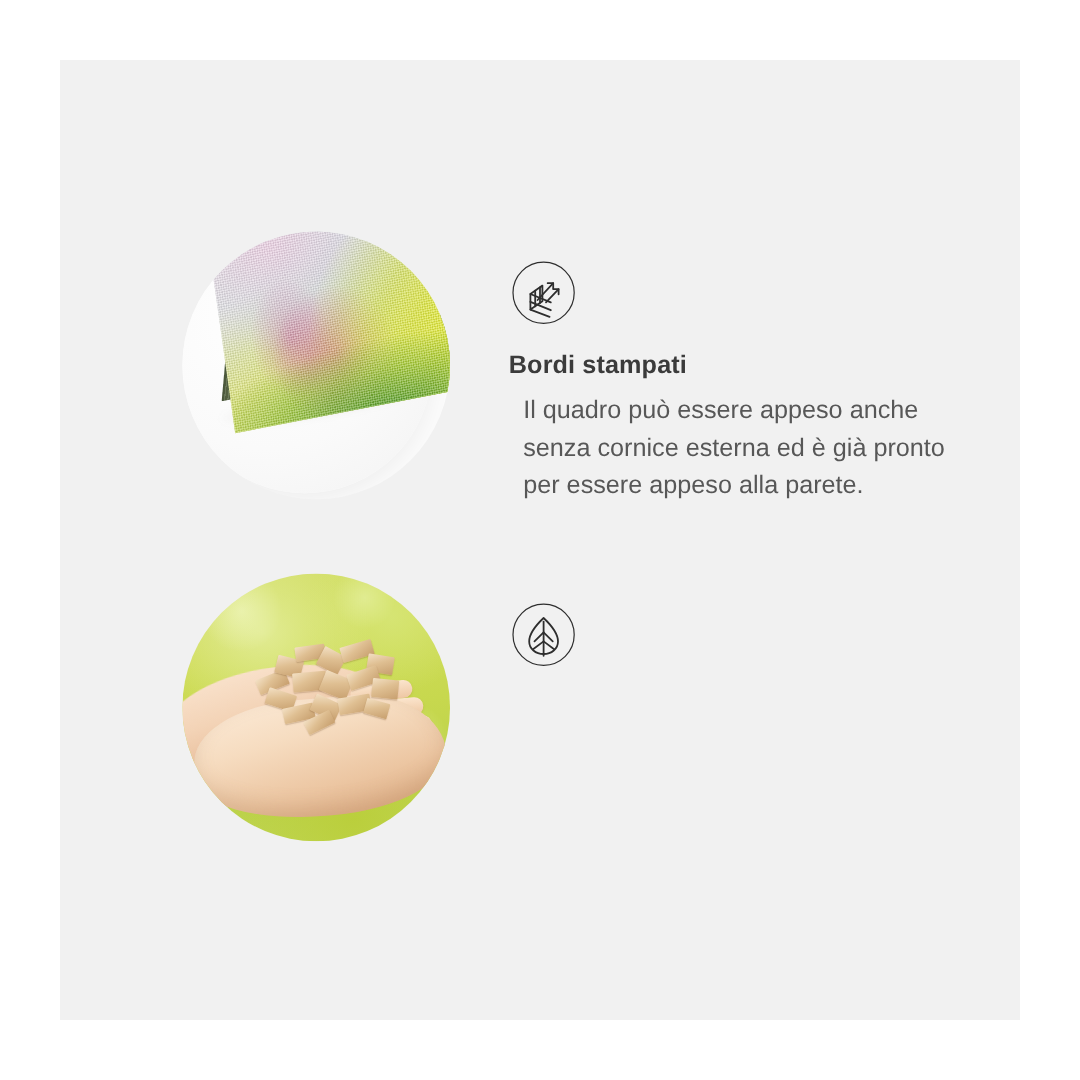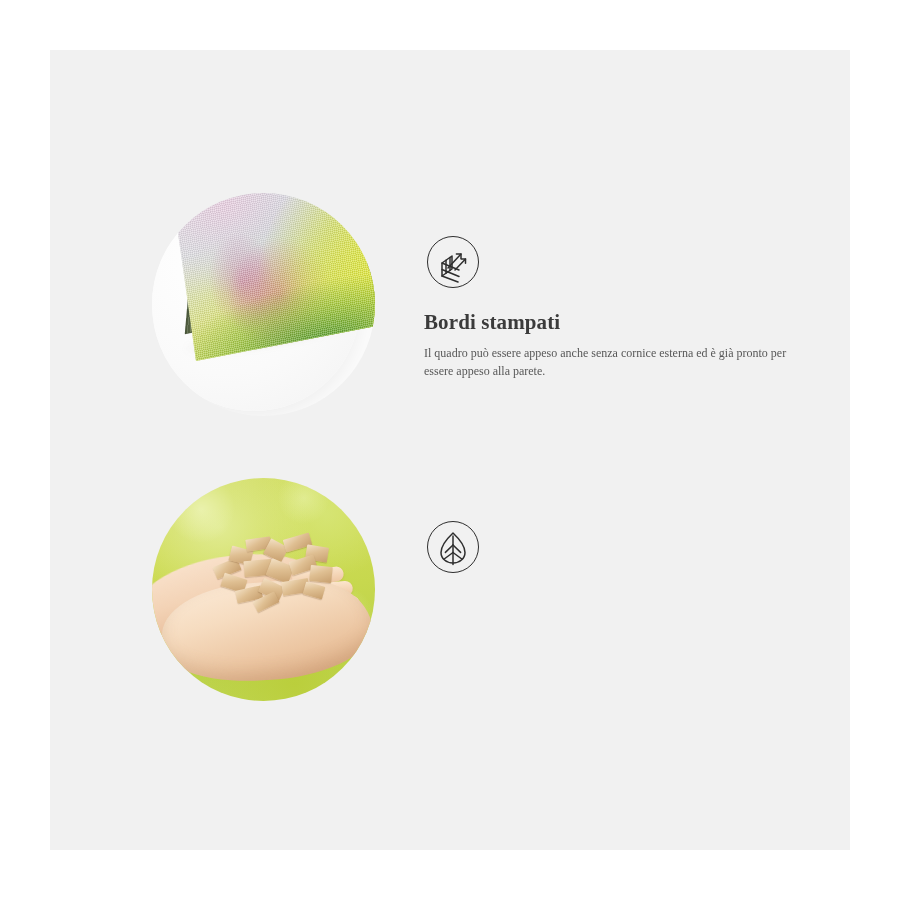--- a/index.html
+++ b/index.html
@@ -215,23 +215,22 @@
   .chips i:nth-child(12) { left: 26px;  top: 52px; width: 26px; height: 13px; transform: rotate(-12deg); }
   .chips i:nth-child(13) { left: 50px;  top: 46px; width: 23px; height: 15px; transform: rotate(25deg); }
   .chips i:nth-child(14) { left: 72px;  top: 44px; width: 27px; height: 14px; transform: rotate(-9deg); }
   .chips i:nth-child(15) { left: 94px;  top: 48px; width: 20px; height: 13px; transform: rotate(16deg); }
   .chips i:nth-child(16) { left: 44px;  top: 60px; width: 24px; height: 12px; transform: rotate(-26deg); }
 
   
   .content {
     position: absolute;
     left: 374px;            
-    top: 18px;
+    top: 0;
     width: 380px;
-    font-family: Liberation Serif, serif;
   }
 
   .icon-badge {
     width: 52px;
     height: 52px;
     border: 1.6px solid #2e2e2e;
     border-radius: 50%;
     box-sizing: border-box;
     display: block;
     margin: 25px 0 0 3px;
@@ -240,22 +239,22 @@
 
   .feature-title {
     margin: 22px 0 0 0;
     font-size: 21px;
     font-weight: 600;
     color: #3b3b3b;
     letter-spacing: .1px;
     line-height: 1.2;
   }
   .feature-desc {
-    margin: 9px 0 0 0;
-    font-size: 12px;
+    margin: 9px 0 0 12px;
+    font-size: 21px;
     color: #575757;
     line-height: 1.5;
     max-width: 368px;
   }
 </style>
 </head>
 <body>
 
 <div class="page">
   <div class="panel">

